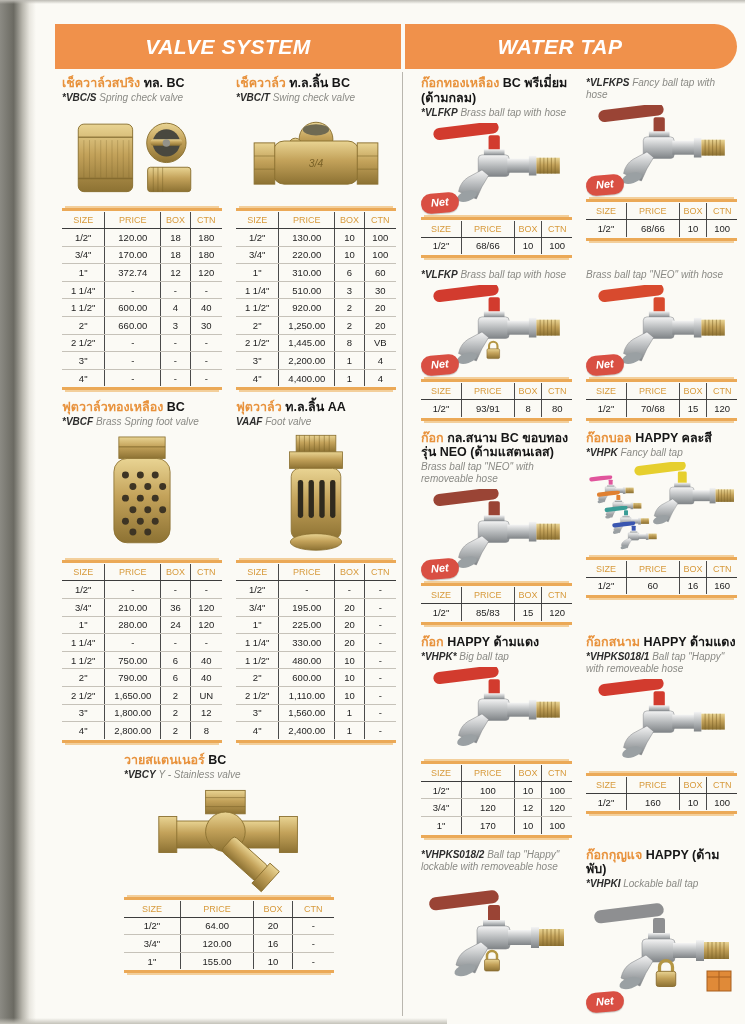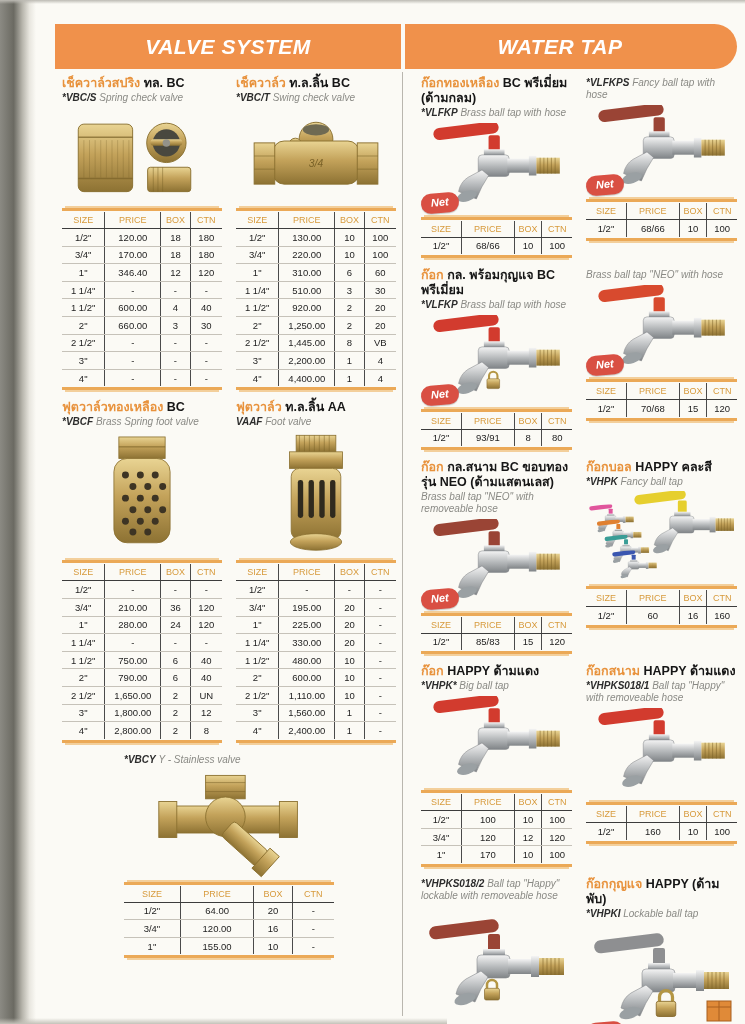--- a/index.html
+++ b/index.html
@@ -210,21 +210,21 @@
                 <td>180</td>
               </tr>
               <tr>
                 <td>3/4"</td>
                 <td>170.00</td>
                 <td>18</td>
                 <td>180</td>
               </tr>
               <tr>
                 <td>1"</td>
-                <td>346.40</td>
+                <td>372.74</td>
                 <td>12</td>
                 <td>120</td>
               </tr>
               <tr>
                 <td>1 1/4"</td>
                 <td>-</td>
                 <td>-</td>
                 <td>-</td>
               </tr>
               <tr>
@@ -502,20 +502,23 @@
                 <td>2,400.00</td>
                 <td>1</td>
                 <td>-</td>
               </tr>
             </tbody>
           </table>
       </div>
     </div>
 
     <div class="card span2">
+      <div class="ptitle">
+        <span class="accent">วายสแตนเนอร์</span>
+        <span class="rest">BC</span></div>
       <div class="pcode-line">
         <span class="pcode">*VBCY</span>
         <span class="pdesc">Y - Stainless valve</span></div>
       <div class="figure fig-y">
         <svg width="168" height="108" viewBox="0 0 180 120">
             <use href="#sym-y-strainer"></use>
           </svg>
       </div>
       <div class="ptable">
         <table>
@@ -615,23 +618,20 @@
                 <td>68/66</td>
                 <td>10</td>
                 <td>100</td>
               </tr>
             </tbody>
           </table>
       </div>
     </div>
 
     <div class="card">
-      <div class="ptitle">
-        <span class="accent">ก๊อก</span>
-        <span class="rest">กล. พร้อมกุญแจ BC พรีเมี่ยม</span></div>
       <div class="pcode-line">
         <span class="pcode">*VLFKP</span>
         <span class="pdesc">Brass ball tap with hose</span></div>
       <div class="figure fig-tap">
         <svg width="150" height="90" viewBox="0 0 150 96">
             <use href="#sym-tap" style="--lever:#d23b2e"></use>
           <use href="#sym-lock" x="62" y="58" width="18" height="23"></use>
           </svg>
         <div class="net">Net</div>
       </div>

